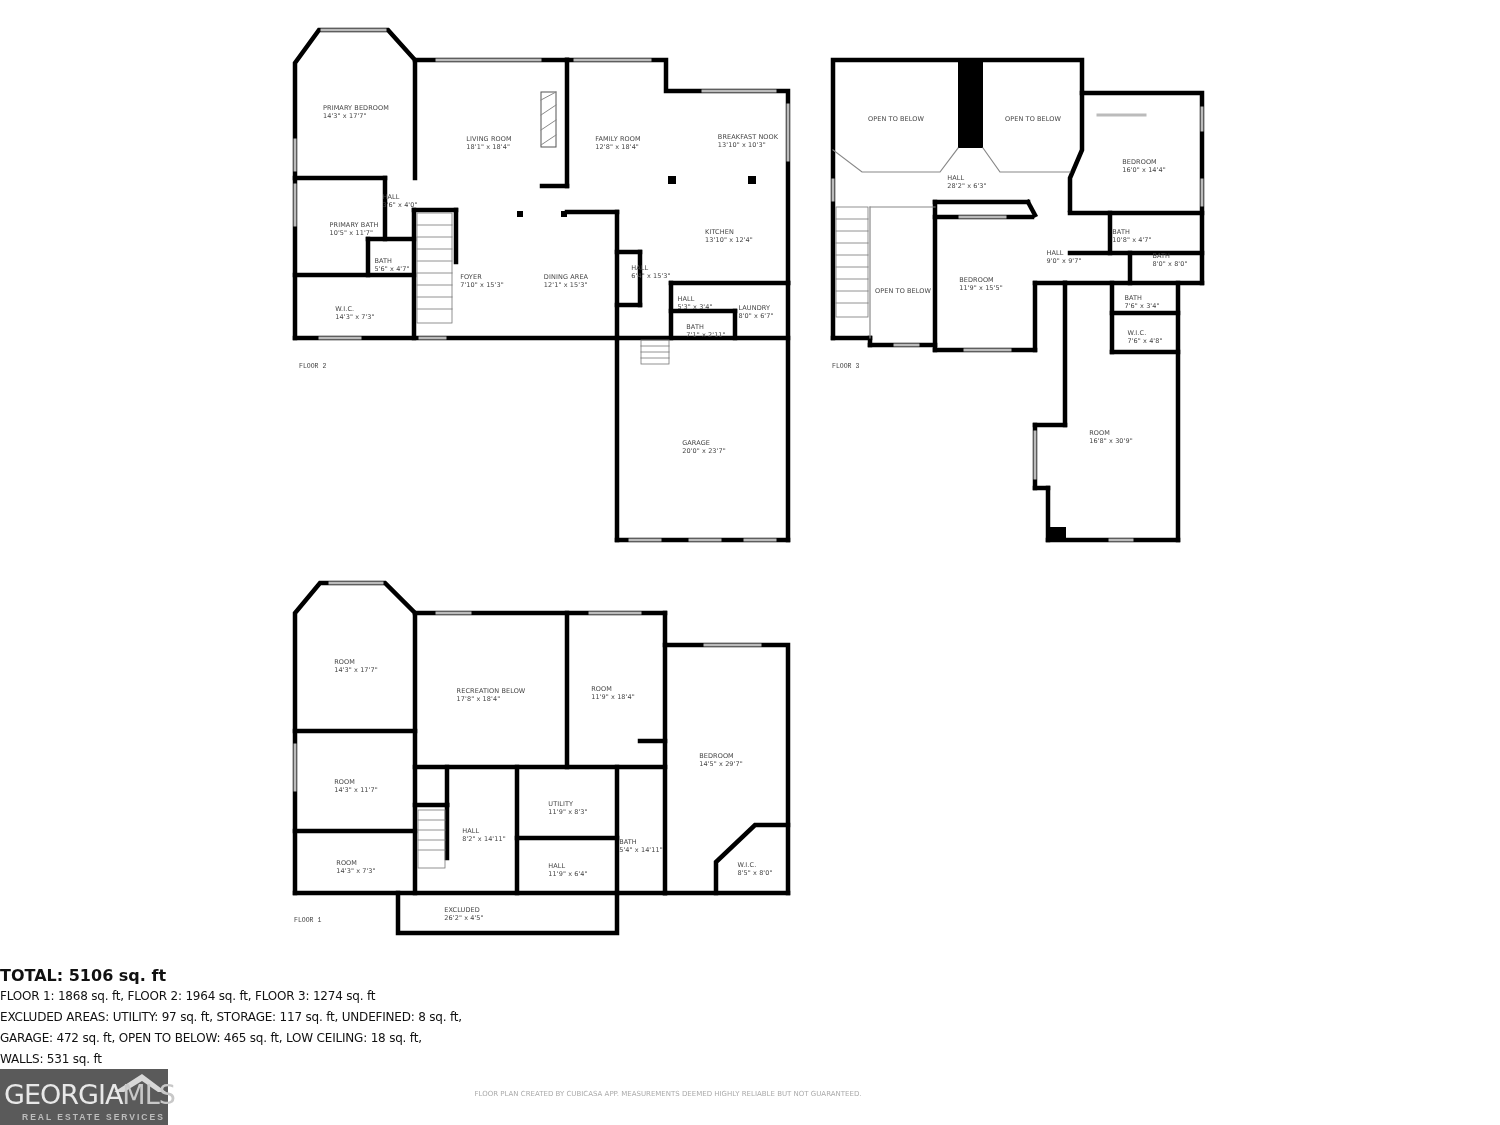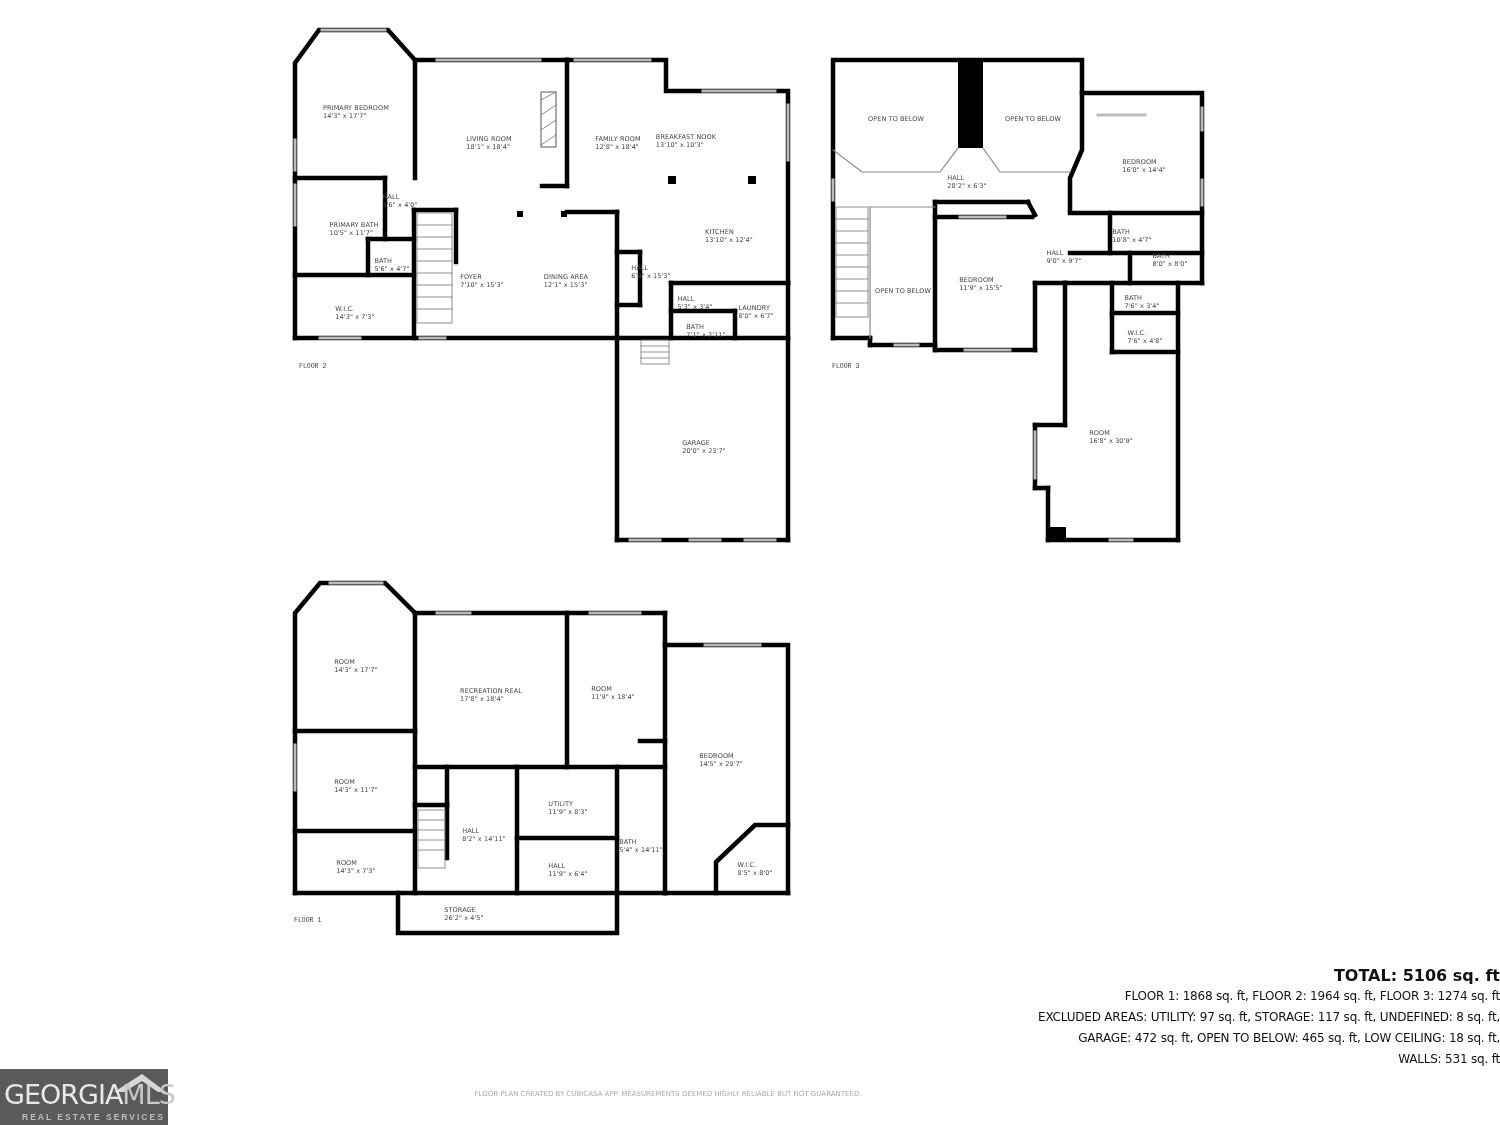--- a/index.html
+++ b/index.html
@@ -1,21 +1,21 @@
 <!DOCTYPE html>
 <html><head>
 <meta charset="utf-8">
 <style>
   html, body { margin:0; padding:0; background:#ffffff; }
   body { width:1500px; height:1125px; position:relative; overflow:hidden; font-family:"Liberation Sans", sans-serif; }
   #plan { position:absolute; left:0; top:0; width:1500px; height:1125px; }
   .lbl { position:absolute; color:#444; font-size:6.5px; line-height:8px; white-space:nowrap; transform:translateX(-50%); font-family:"DejaVu Sans", sans-serif; letter-spacing:0.1px; }
   .lbl .nm, .lbl .dm { display:block; }
   .floor-lbl { position:absolute; font-size:6.5px; color:#444; font-family:Liberation Mono, monospace; }
-  .summary { position:absolute; left:0; width:1500px; text-align:right; color:#111; font-family:"DejaVu Sans", sans-serif; }
+  .summary { position:absolute; left:0; width:1500px; text-align:left; color:#111; font-family:"DejaVu Sans", sans-serif; }
   .sum-total { top:966px; font-size:16px; font-weight:bold; }
   .sum-line { font-size:12px; letter-spacing:-0.2px; }
   .disclaimer { position:absolute; top:1090px; left:0; width:1336px; text-align:center; font-size:7px; color:#aaa; font-family:"DejaVu Sans", sans-serif; }
   .logo { position:absolute; left:0; top:1069px; width:168px; height:56px; background:#5a5a5a; }
   .logo-main { position:absolute; left:4px; top:10px; font-size:27px; color:#e8e8e8; font-family:"DejaVu Sans", sans-serif; letter-spacing:-1px; font-weight:400; }
   .logo-main .mls { color:#c8c8c8; }
   .logo-sub { position:absolute; left:22px; top:43px; font-size:8.5px; letter-spacing:2px; color:#bdbdbd; font-weight:bold; }
   .logo-roof { position:absolute; left:112px; top:3px; }
 </style>
 </head>
@@ -200,21 +200,21 @@
     <span class="dm">14'3" x 17'7"</span>
   </div>
 <div class="lbl" style="left:489px;top:135px">
     <span class="nm">LIVING ROOM</span>
     <span class="dm">18'1" x 18'4"</span>
   </div>
 <div class="lbl" style="left:618px;top:135px">
     <span class="nm">FAMILY ROOM</span>
     <span class="dm">12'8" x 18'4"</span>
   </div>
-<div class="lbl" style="left:686px;top:133px">
+<div class="lbl" style="left:748px;top:133px">
     <span class="nm">BREAKFAST NOOK</span>
     <span class="dm">13'10" x 10'3"</span>
   </div>
 <div class="lbl" style="left:400px;top:193px">
     <span class="nm">HALL</span>
     <span class="dm">3'6" x 4'0"</span>
   </div>
 <div class="lbl" style="left:354px;top:221px">
     <span class="nm">PRIMARY BATH</span>
     <span class="dm">10'5" x 11'7"</span>
@@ -306,21 +306,21 @@
     <span class="nm">ROOM</span>
     <span class="dm">16'8" x 30'9"</span>
   </div>
 <div class="floor-lbl" style="left:832px;top:363px">FLOOR 3</div>
 
 <div class="lbl" style="left:356px;top:658px">
     <span class="nm">ROOM</span>
     <span class="dm">14'3" x 17'7"</span>
   </div>
 <div class="lbl" style="left:491px;top:687px">
-    <span class="nm">RECREATION REAL</span>
+    <span class="nm">RECREATION BELOW</span>
     <span class="dm">17'8" x 18'4"</span>
   </div>
 <div class="lbl" style="left:613px;top:685px">
     <span class="nm">ROOM</span>
     <span class="dm">11'9" x 18'4"</span>
   </div>
 <div class="lbl" style="left:721px;top:752px">
     <span class="nm">BEDROOM</span>
     <span class="dm">14'5" x 29'7"</span>
   </div>
@@ -346,21 +346,21 @@
   </div>
 <div class="lbl" style="left:641px;top:838px">
     <span class="nm">BATH</span>
     <span class="dm">5'4" x 14'11"</span>
   </div>
 <div class="lbl" style="left:755px;top:861px">
     <span class="nm">W.I.C.</span>
     <span class="dm">8'5" x 8'0"</span>
   </div>
 <div class="lbl" style="left:464px;top:906px">
-    <span class="nm">STORAGE</span>
+    <span class="nm">EXCLUDED</span>
     <span class="dm">26'2" x 4'5"</span>
   </div>
 <div class="floor-lbl" style="left:294px;top:917px">FLOOR 1</div>
 
 <div class="summary sum-total">TOTAL: 5106 sq. ft</div>
 <div class="summary sum-line" style="top:989px">FLOOR 1: 1868 sq. ft, FLOOR 2: 1964 sq. ft, FLOOR 3: 1274 sq. ft</div>
 <div class="summary sum-line" style="top:1010px">EXCLUDED AREAS: UTILITY: 97 sq. ft, STORAGE: 117 sq. ft, UNDEFINED: 8 sq. ft,</div>
 <div class="summary sum-line" style="top:1031px">GARAGE: 472 sq. ft, OPEN TO BELOW: 465 sq. ft, LOW CEILING: 18 sq. ft,</div>
 <div class="summary sum-line" style="top:1052px">WALLS: 531 sq. ft</div>
 <div class="disclaimer">FLOOR PLAN CREATED BY CUBICASA APP. MEASUREMENTS DEEMED HIGHLY RELIABLE BUT NOT GUARANTEED.</div>

